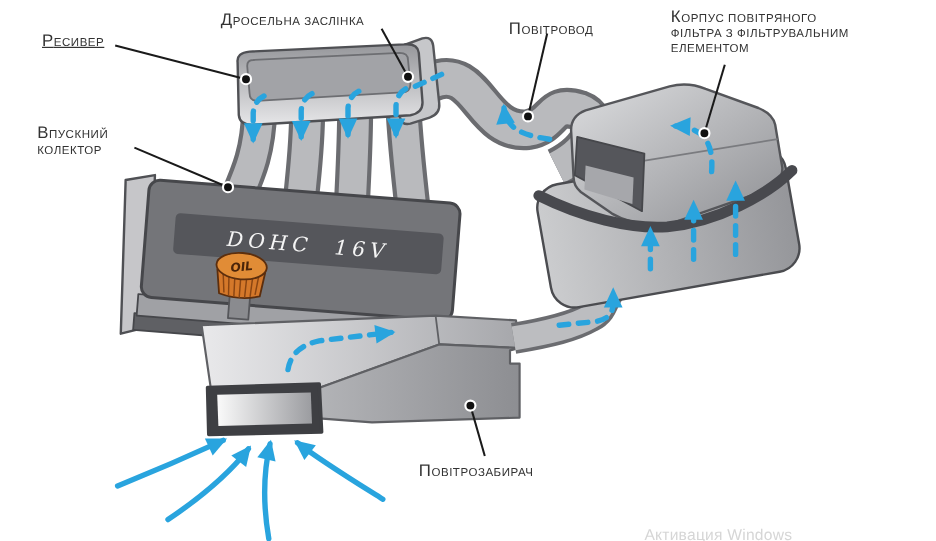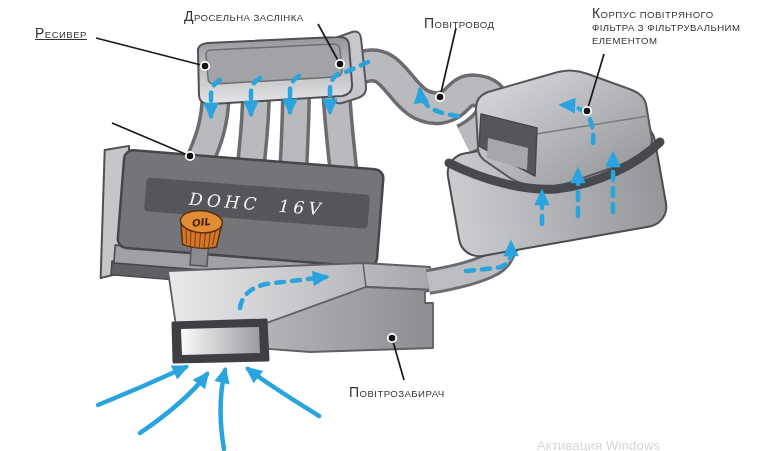--- a/index.html
+++ b/index.html
@@ -151,19 +151,21 @@
     <circle cx="440" cy="97" r="4.2"></circle>
     <circle cx="587" cy="111" r="4.2"></circle>
     <circle cx="190" cy="156" r="4.2"></circle>
     <circle cx="392" cy="338" r="4.2"></circle>
   </g>
 </svg>
 
   <div class="lbl" style="left:35px;top:24px;text-decoration:underline;">Ресивер</div>
   <div class="lbl" style="left:184px;top:7px;">Дросельна заслінка</div>
   <div class="lbl" style="left:424px;top:14px;">Повітровод</div>
-  <div class="lbl" style="left:559px;top:4px;width:175px;margin-left:33px;">Корпус повітряного
+  <div class="lbl" style="left:559px;top:4px;width:175px;">Корпус повітряного
 фільтра з фільтрувальним
 елементом</div>
+  <div class="lbl" style="left:31px;top:101px;">Впускний
+колектор</div>
   <div class="lbl" style="left:349px;top:383px;text-align:right;">Повітрозабирач</div>
 
   <div class="watermark">Активация Windows</div>
 </div>
 
 </body></html>

